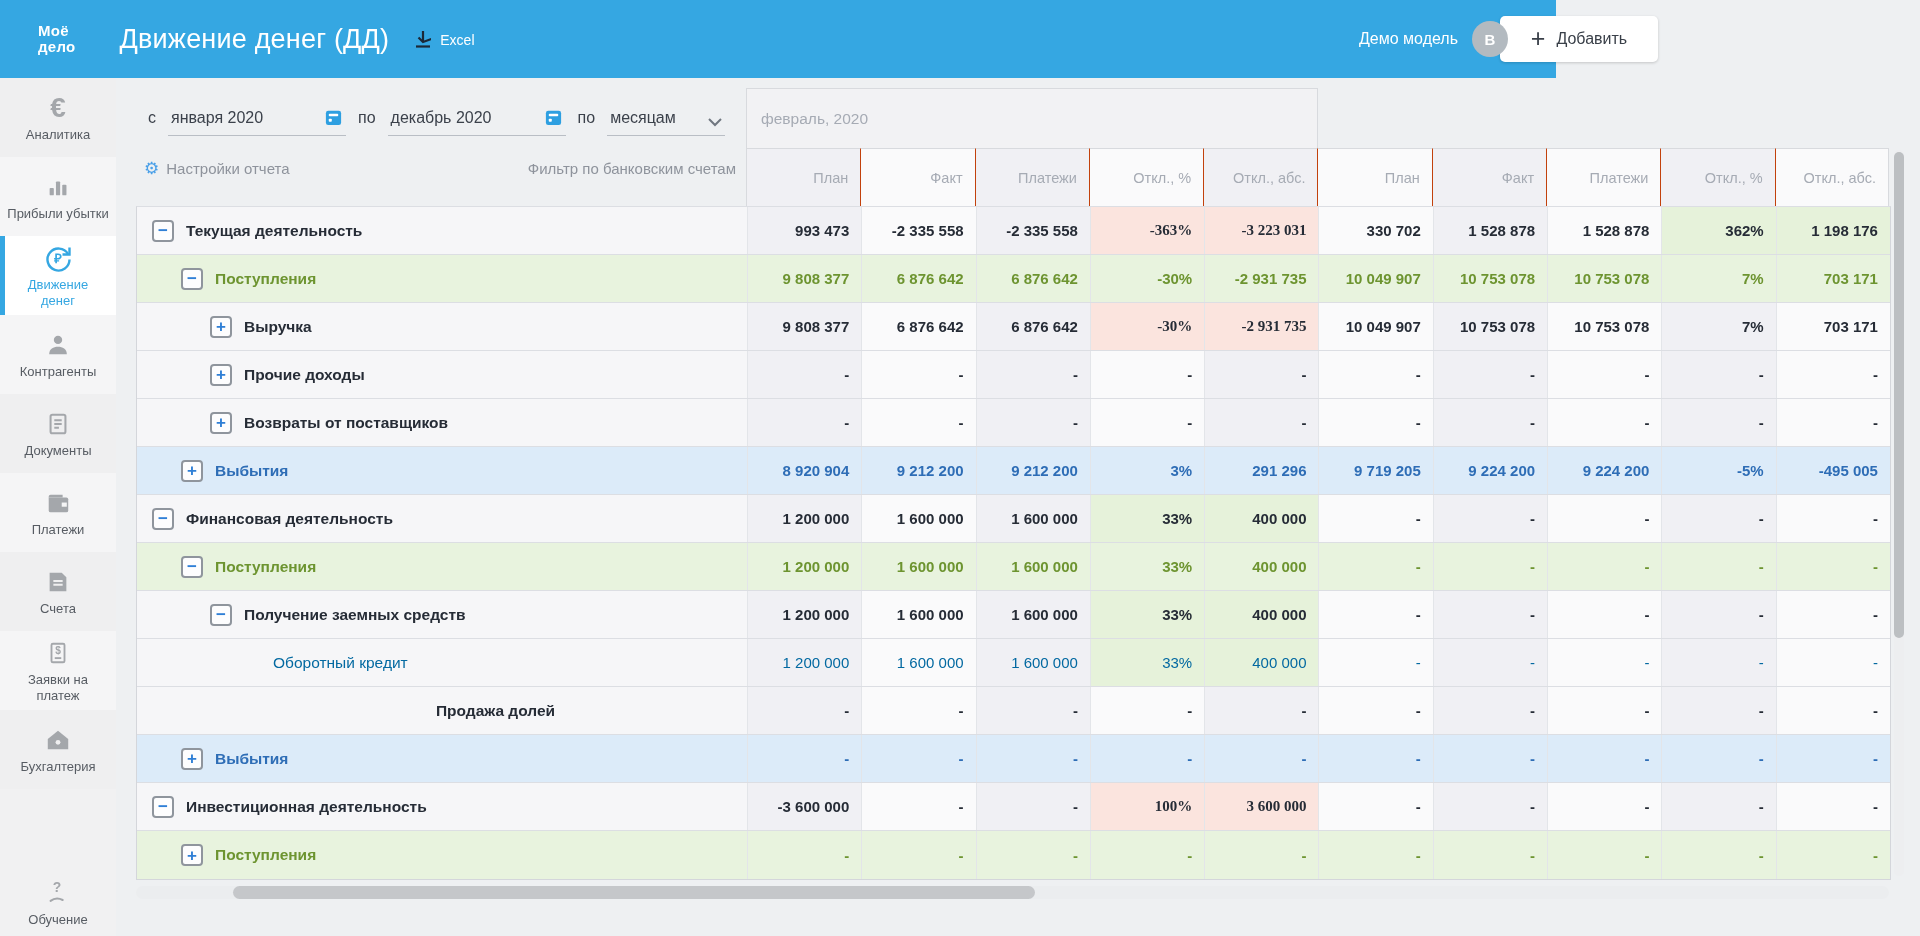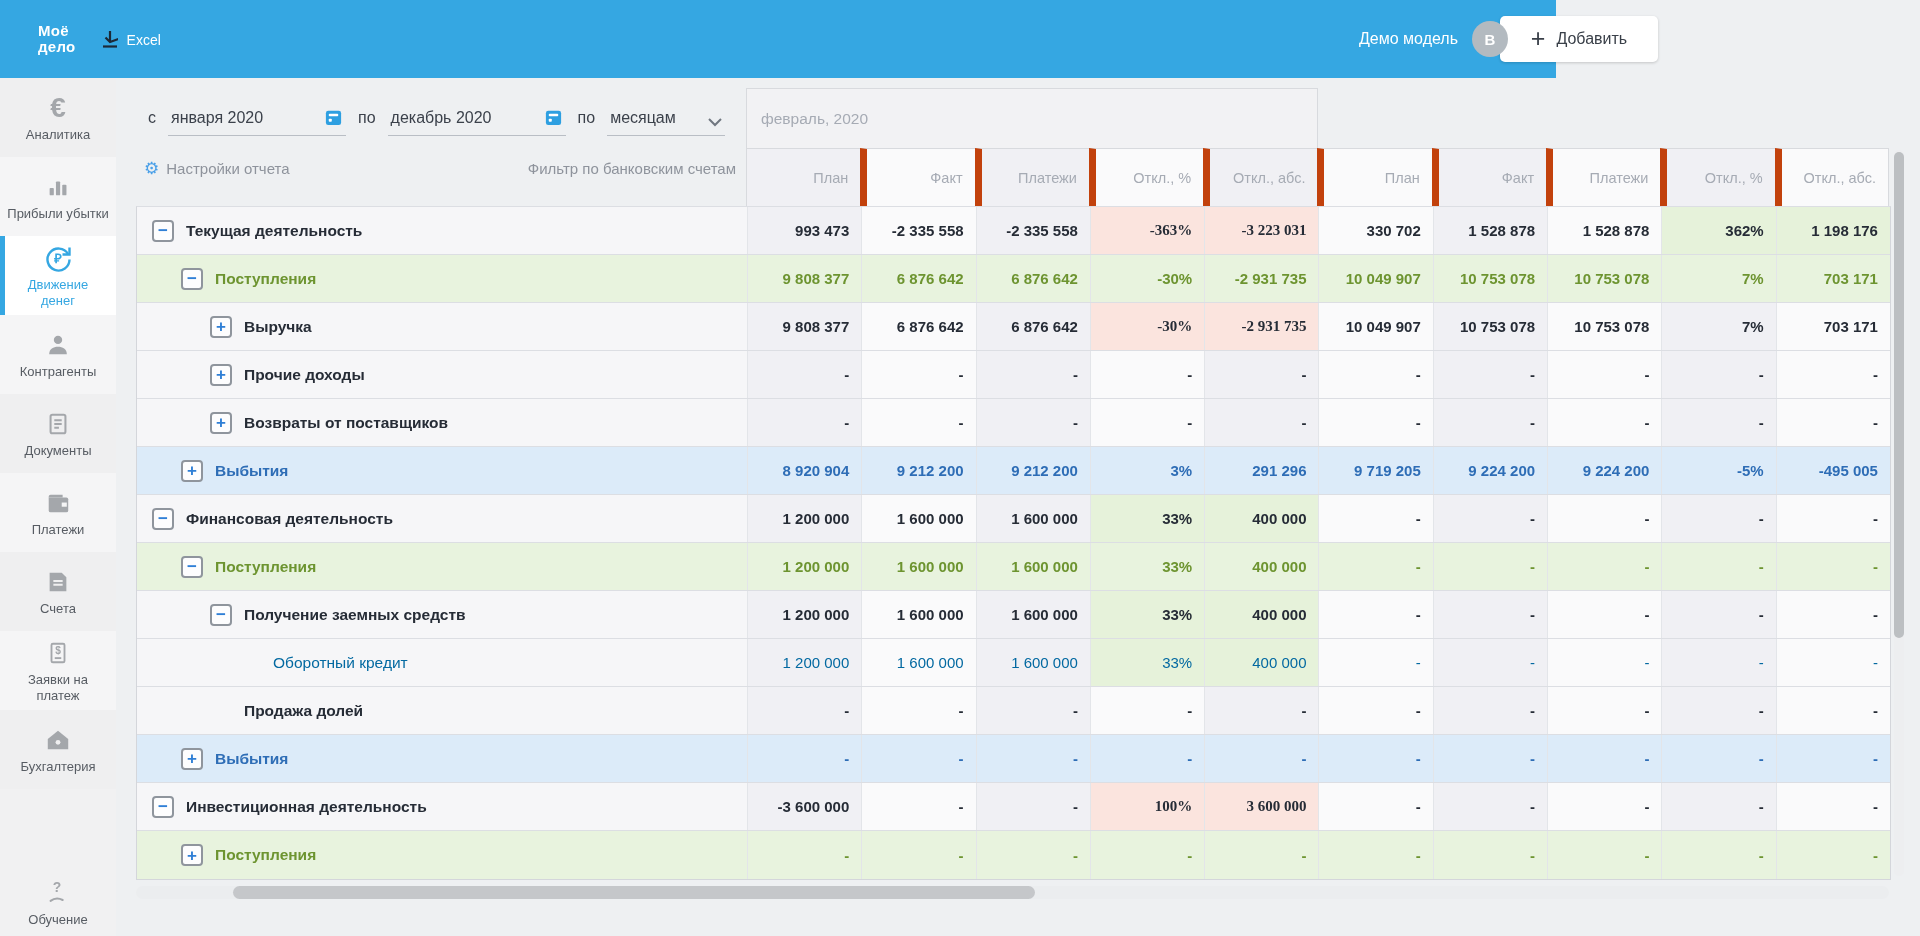--- a/index.html
+++ b/index.html
@@ -54,21 +54,21 @@
   .bank-filter{margin-left:auto;cursor:pointer;}
 
   
   .month-row{position:absolute;left:746px;top:88px;display:flex;z-index:2;}
   .month-cell{width:571.5px;height:60px;background:#f2f2f4;border:1px solid #d8dade;border-bottom:none;
               display:flex;align-items:center;padding-left:14px;color:#a6abb4;font-size:15.5px;}
   .month-cell + .month-cell{border-left:none;}
   .colhead-row{position:absolute;left:746px;top:148px;display:flex;z-index:2;}
   .colhead-cell{width:114.3px;height:58px;display:flex;align-items:center;justify-content:flex-end;
                 padding-right:12px;font-size:14.5px;color:#a6abb4;border-top:1px solid #d8dade;
-                border-left:7px solid #c2410c;}
+                border-left:1px solid #c2410c;}
   .colhead-cell:first-child{border-left:1px solid #d8dade;}
   .colhead-cell:last-child{border-right:1px solid #d8dade;}
   .colhead-cell.odd{background:#f0f0f4;}
   .colhead-cell.even{background:#fafafb;}
 
   .table-body{position:absolute;left:136px;top:206px;border:1px solid #d4d6db;border-top:1px solid #dcdee3;z-index:2;}
   .t-row{display:flex;height:48px;border-bottom:1px solid #dcdee3;background:#f6f6f8;}
   .t-row:last-child{border-bottom:none;}
   .label-cell{width:610px;display:flex;align-items:center;font-size:15.5px;color:#262c36;font-weight:bold;cursor:pointer;}
   .toggle{flex:0 0 22px;width:22px;height:22px;border:2px solid #8f959d;border-radius:4px;background:#fdfdfe;
@@ -97,20 +97,21 @@
   .vscroll-thumb{position:absolute;left:0;top:2px;width:10px;height:486px;background:#bcbfc2;border-radius:5px;cursor:pointer;}
 </style>
 </head>
 <body>
 
 <header class="topbar">
   <div class="logo">
     <div>Моё</div>
     <div>дело</div>
   </div>
+  <div class="page-title">Движение денег (ДД)</div>
   <div class="excel-btn">
     <svg width="16" height="18" viewBox="0 0 16 18" fill="none" stroke="#1c2937" stroke-width="2.2">
       <path d="M8 1v10"></path>
         <path d="M3.5 7.5L8 12l12.5-4.5" transform="scale(1,1)"></path>
         <path d="M1 16.5h14"></path>
     </svg>
     <span>Excel</span>
   </div>
   <button class="add-btn">
     <span class="plus">+</span>
@@ -423,21 +424,21 @@
       <div class="cell odd">1 600 000</div>
       <div class="cell even tint-green">33%</div>
       <div class="cell odd tint-green">400 000</div>
       <div class="cell even">-</div>
       <div class="cell odd">-</div>
       <div class="cell even">-</div>
       <div class="cell odd">-</div>
       <div class="cell even">-</div>
     </div>
     <div class="t-row">
-      <div class="label-cell" style="padding-left: 107px;">
+      <div class="label-cell" style="padding-left: 107px; justify-content: center;">
         <span>Продажа долей</span>
       </div>
       <div class="cell odd">-</div>
       <div class="cell even">-</div>
       <div class="cell odd">-</div>
       <div class="cell even">-</div>
       <div class="cell odd">-</div>
       <div class="cell even">-</div>
       <div class="cell odd">-</div>
       <div class="cell even">-</div>

